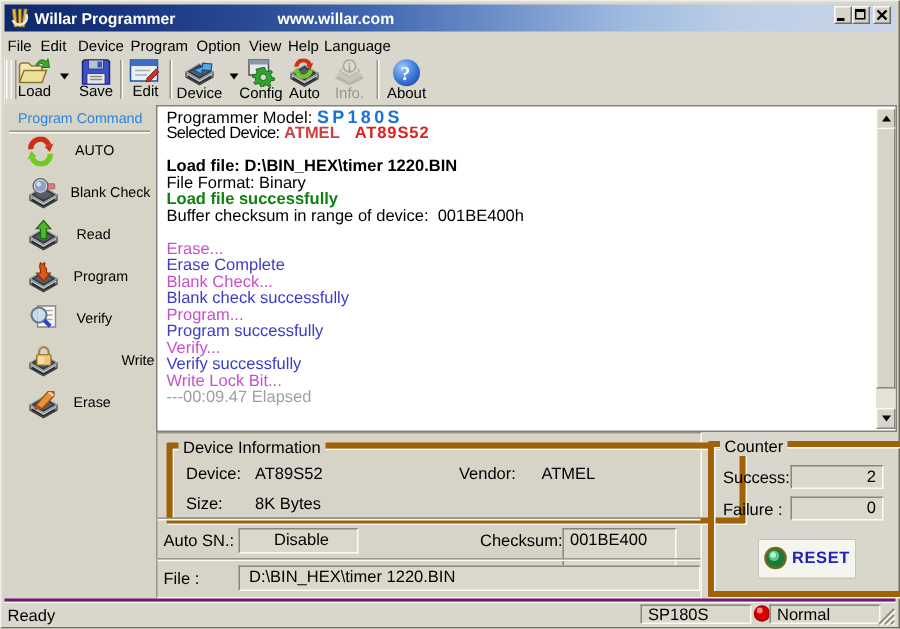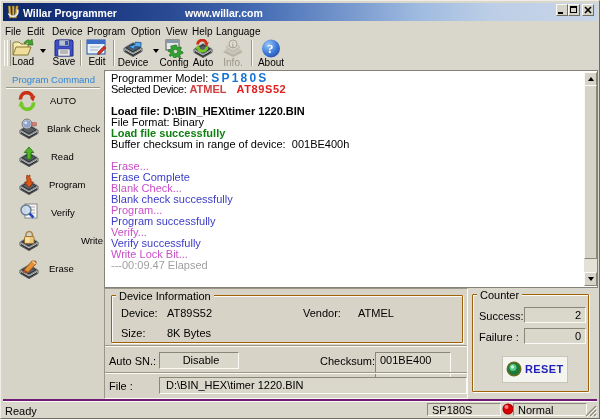--- a/index.html
+++ b/index.html
@@ -16,22 +16,22 @@
   .menu{position:absolute;left:3px;top:21px;right:3px;height:16px;}
   .menu span{position:absolute;top:5px;font-size:10px;}
   .toolbar{position:absolute;left:3px;top:37px;right:3px;height:33px;
     border-bottom:1px solid #9A9688;box-shadow:0 1px 0 #FBFAF4;}
   .tbtn{position:absolute;top:1px;width:34px;height:31px;text-align:center;font-size:10px;}
   .tbtn .ic{display:block;margin:1px auto 0;}
   .tbtn .lb{display:block;margin-top:-1px;}
   .tsep{position:absolute;top:3px;width:1px;height:26px;background:#9A9688;box-shadow:1px 0 0 #FBFAF4;}
   .raise{border-bottom:1px solid #8A8678;border-right:1px solid #8A8678;
         border-top:1px solid #FBFAF4;border-left:1px solid #FBFAF4;}
-  .gb{position:absolute;border:1px solid #a16207;border-radius:1px;
-      box-shadow:1px 1px 0 #FBFAF4, inset 1px 1px 0 #FBFAF4;}
+  .gb{position:absolute;border:4px solid #a16207;border-radius:1px;
+      box-shadow:1px 1px 0 #FBFAF4, inset 1px 1px 0 #FBFAF4;padding-left:28px;}
   .gbl{position:absolute;top:-6px;left:4px;background:#D7D3C7;padding:0 3px;font-size:11px;}
   .fld{position:absolute;background:#DAD7CB;
        border-top:1px solid #8A8678;border-left:1px solid #8A8678;
        border-bottom:1px solid #FBFAF4;border-right:1px solid #FBFAF4;font-size:11px;}
   .cmd{position:absolute;left:0;width:104px;height:28px;white-space:nowrap;}
   .cmd .ci{position:absolute;left:15px;top:3px;}
   .cmd .cl{position:absolute;top:8px;font-size:9.5px;}
   .txt div{height:11px;line-height:11px;}
 </style>
 </head>

